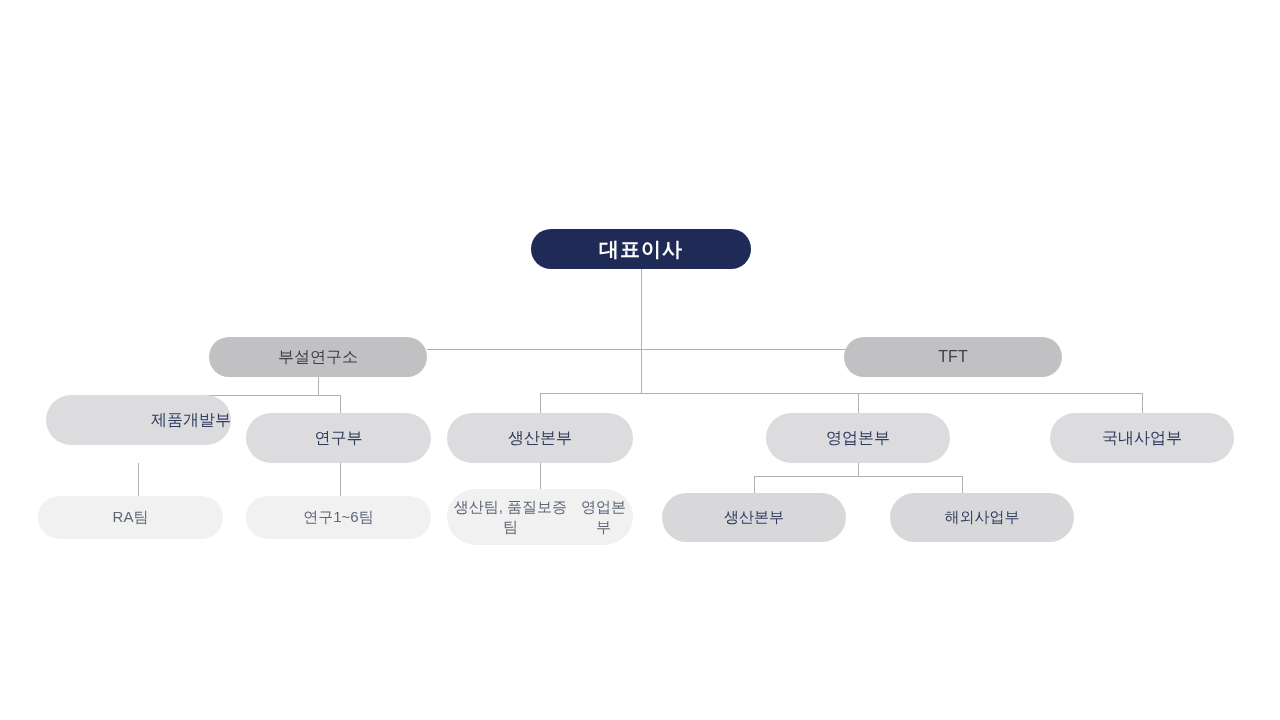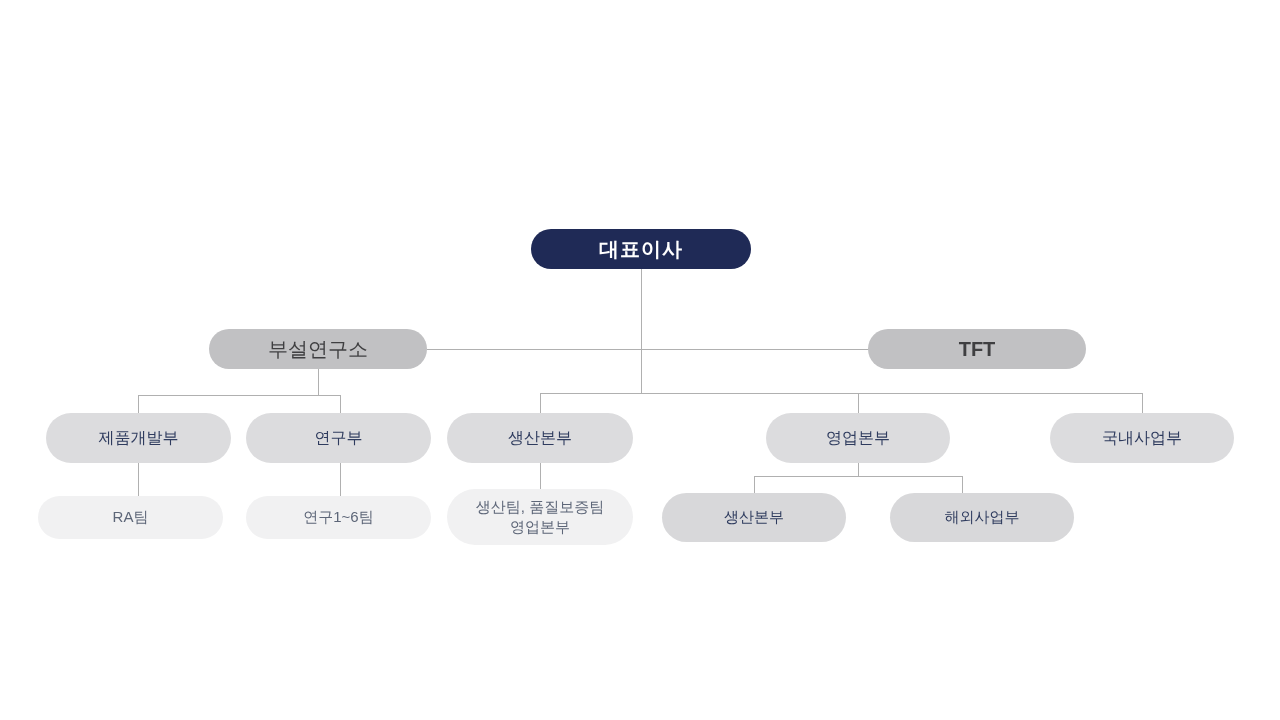--- a/index.html
+++ b/index.html
@@ -40,39 +40,40 @@
   .node-ceo {
     background: var(--navy, #1f2a56);
     color: var(--white-text, #ffffff);
     font-size: 20px;
     font-weight: bold;
     letter-spacing: 1px;
   }
   .node-l2 {
     background: var(--level2-gray, #c1c1c3);
     color: var(--dark-text, #3f3f41);
-    font-size: 20px;
+    font-size: 16px;
+    margin-top: 8px;
   }
   .node-l3 {
     background: var(--level3-gray, #dcdcde);
     color: var(--navy-text, #2e3b5e);
     font-size: 16px;
   }
   .node-l4-light {
     background: var(--level4-light, #f1f1f2);
     color: var(--muted-text, #5d6678);
     font-size: 15px;
   }
   .node-l4-gray {
     background: var(--level4-gray, #d8d8da);
     color: var(--navy-text, #2e3b5e);
     font-size: 15px;
   }
   .two-line {
-    flex-direction: column;
+    flex-direction: row;
     line-height: 1.35;
   }
 </style>
 </head>
 <body>
 
 <div class="canvas">
 
   <div class="line v" style="left:641px; top:269px; height:124px;"></div>
   <div class="line h" style="left:427px; top:349px; width:469px;"></div>
@@ -96,25 +97,25 @@
   <div class="line v" style="left:754px; top:476px; height:17px;"></div>
   <div class="line v" style="left:962px; top:476px; height:17px;"></div>
 
   <div class="node node-ceo" style="left:531px; top:229px; width:220px; height:40px;">
     <span>대표이사</span>
   </div>
 
   <div class="node node-l2" style="left:209px; top:329px; width:218px; height:40px;">
     <span>부설연구소</span>
   </div>
-  <div class="node node-l2" style="left:868px; top:329px; width:218px; height:40px;font-weight:bold;">
+  <div class="node node-l2" style="left:844px; top:329px; width:218px; height:40px;">
     <span>TFT</span>
   </div>
 
-  <div class="node node-l3" style="left:46px; top:413px; width:185px; height:50px;">
+  <div class="node node-l3" style="left:46px; top:395px; width:185px; height:50px;justify-content:flex-end;">
     <span>제품개발부</span>
   </div>
   <div class="node node-l3" style="left:246px; top:413px; width:185px; height:50px;">
     <span>연구부</span>
   </div>
   <div class="node node-l3" style="left:766px; top:413px; width:184px; height:50px;">
     <span>영업본부</span>
   </div>
   <div class="node node-l3" style="left:447px; top:413px; width:186px; height:50px;">
     <span>생산본부</span>

